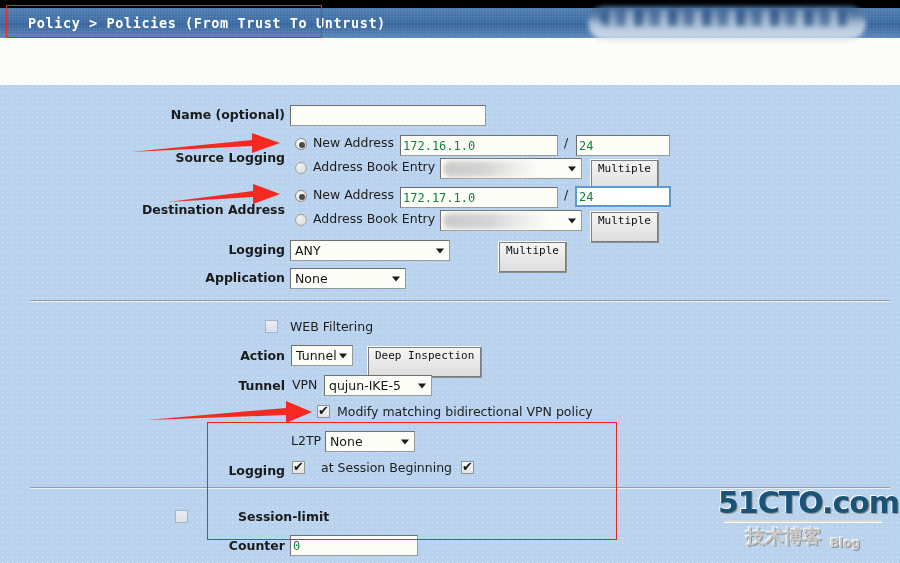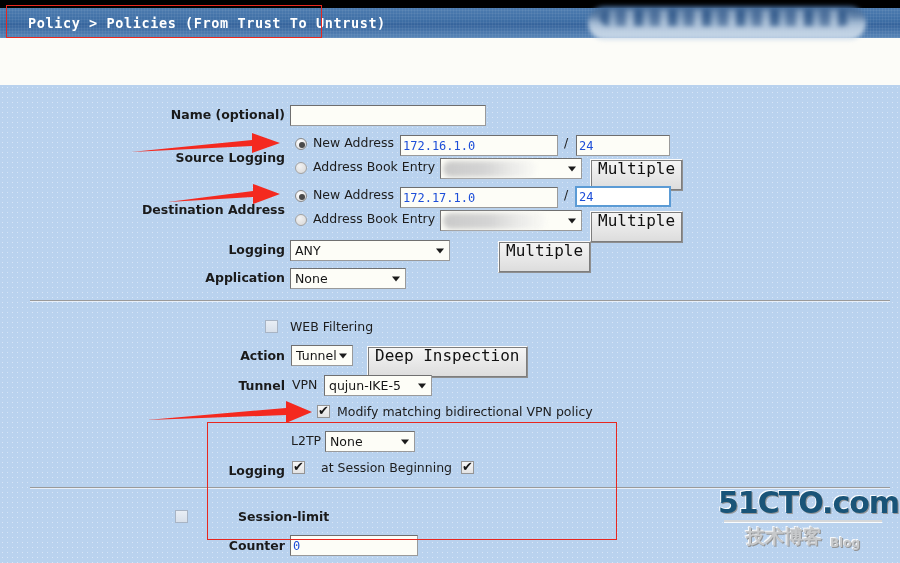--- a/index.html
+++ b/index.html
@@ -112,21 +112,21 @@
     font-family: "DejaVu Sans", sans-serif;
     font-size: 12.5px;
     font-weight: normal;
     color: #1d1d1d;
     white-space: nowrap;
   }
 
   input.txt {
     font-family: "DejaVu Sans Mono", monospace;
     font-size: 12px;
-    color: #1d4ed8;
+    color: #15803d;
     background: #fdfdf7;
     border: 1px solid #9a9a9a;
     border-top-color: #6e6e6e;
     border-left-color: #6e6e6e;
     height: 21px;
     padding: 0 2px;
     outline: none;
   }
   input.txt.focused {
     border: 2px solid #5b9bd5;
@@ -168,21 +168,21 @@
     background: linear-gradient(to right,
       rgba(196,196,196,.9) 0%,
       rgba(210,210,210,.95) 45%,
       rgba(228,228,228,.7) 75%,
       rgba(244,244,244,.2) 100%);
     filter: blur(2.4px);
   }
 
   .btn {
     font-family: "DejaVu Sans Mono", monospace;
-    font-size: 16px;
+    font-size: 11px;
     color: #101010;
     background: linear-gradient(to bottom, #f6f6f6 0%, #e9e9e9 50%, #dcdcdc 100%);
     border: 1px solid #8e8e8e;
     border-top-color: #fbfbfb;
     border-left-color: #fbfbfb;
     box-shadow: 0 0 0 1px #7d7d7d inset;
     height: 32px;
     line-height: 18px;
     padding: 0 7px;
     white-space: nowrap;

